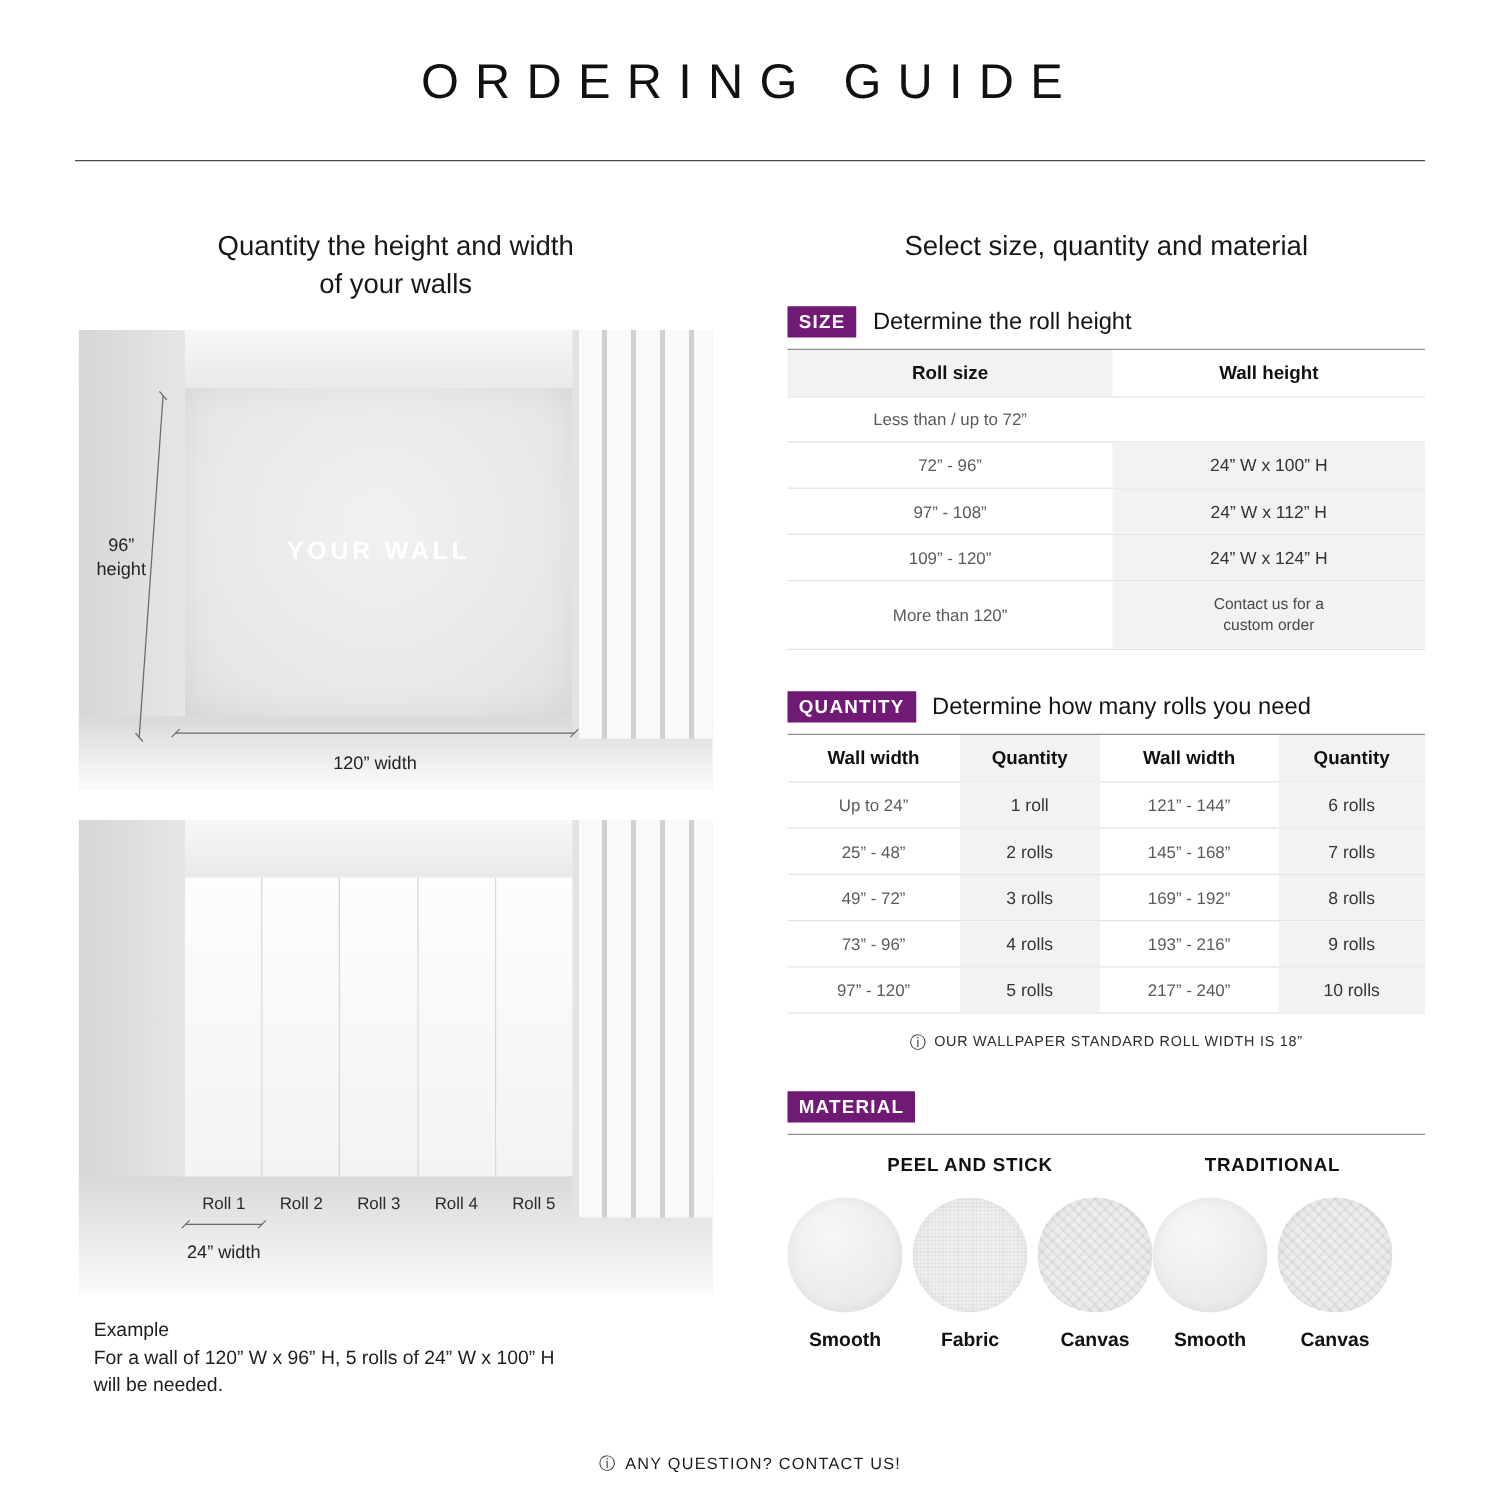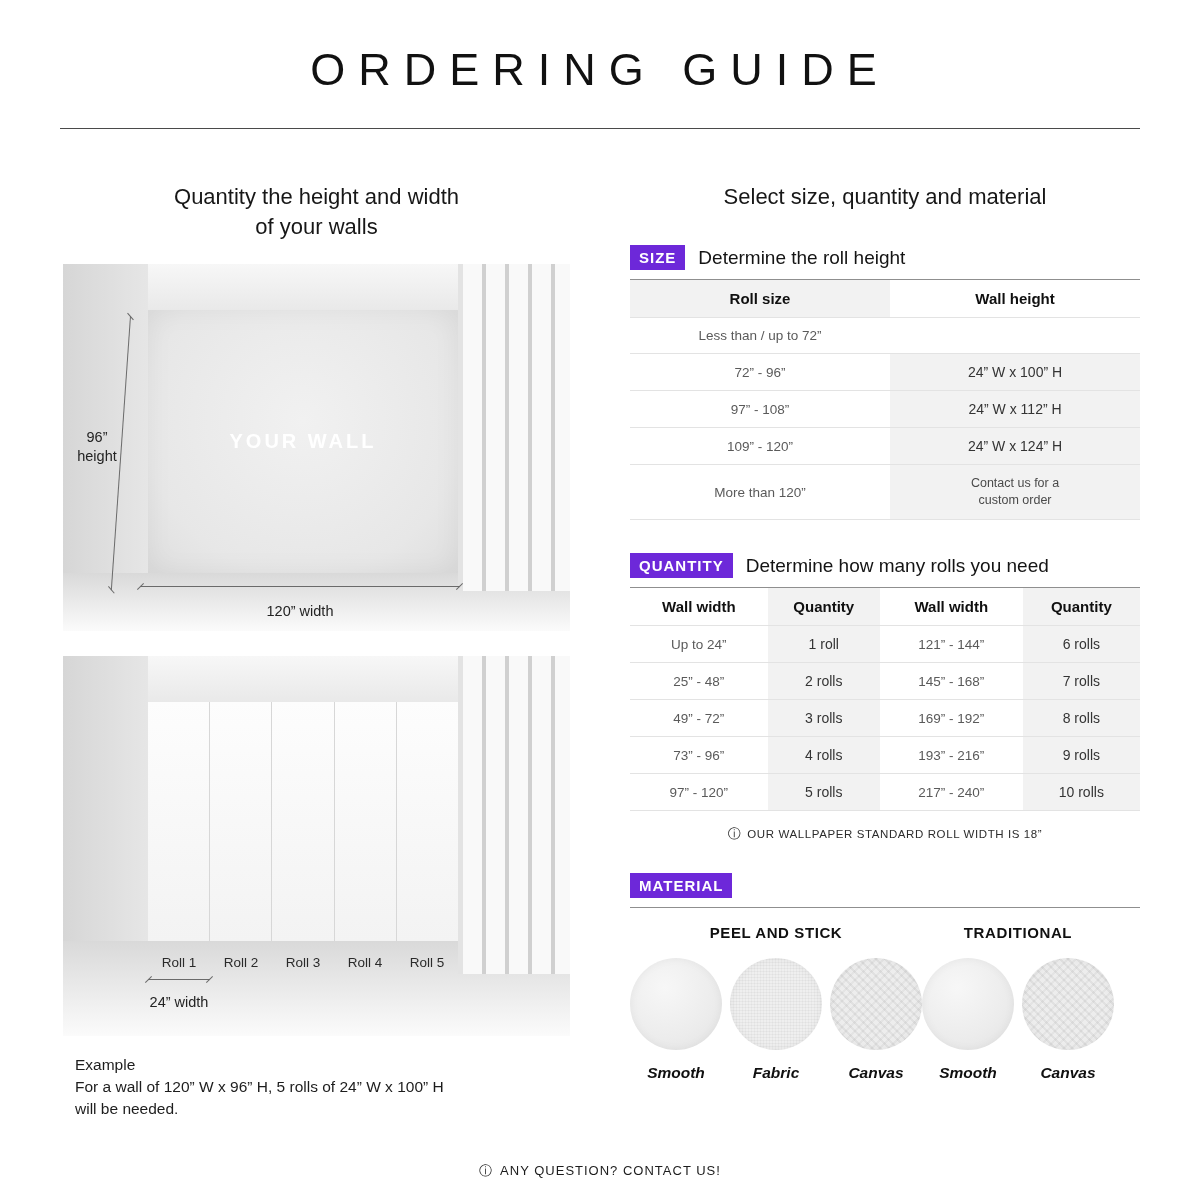--- a/index.html
+++ b/index.html
@@ -4,21 +4,21 @@
 <style>
   * { margin:0; padding:0; box-sizing:border-box; }
   html,body { background:#ffffff; }
   .page {
     position:relative; width:1200px; height:1200px; background:#ffffff;
     font-family:"Liberation Sans", sans-serif; color:#1f1f1f; overflow:hidden;
   }
   
   .title {
     position:absolute; top:44px; left:0; right:0; text-align:center;
-    font-size:45px; font-weight:normal; letter-spacing:13px; color:#111;
+    font-size:39px; font-weight:normal; letter-spacing:13px; color:#111;
   }
   .title-rule { position:absolute; top:128px; left:60px; right:60px; height:1px; background:#4a4a4a; }
 
   
   .col-left  { position:absolute; left:63px;  top:170px; width:507px; }
   .col-right { position:absolute; left:630px; top:170px; width:510px; }
   .col-heading {
     font-size:22px; font-weight:normal; line-height:1.38; text-align:center;
     color:#171717; padding-top:12px;
   }
@@ -86,21 +86,21 @@
 
   .example { margin-top:18px; padding-left:12px; font-size:15.5px; line-height:1.42; color:#1d1d1d; }
 
   
   .section { margin-top:33px; }
   .section-header {
     display:flex; align-items:center; gap:13px;
     border-bottom:1px solid #8f8f8f; padding-bottom:9px;
   }
   .badge {
-    background:#6d28d9; color:#ffffff; font-size:15px; font-weight:bold;
+    background:#701a75; color:#ffffff; font-size:15px; font-weight:bold;
     letter-spacing:1px; padding:4px 9px; display:inline-block;text-align:right;
   }
   .section-sub { font-size:19px; color:#141414; }
 
   .cell { display:flex; align-items:center; justify-content:center; text-align:center; padding:10px 4px; min-height:35px; }
   .head-cell { font-weight:bold; font-size:15px; color:#101010; }
   .alt { background:#f2f2f2; }
   .val-muted { font-size:13.5px; color:#5a5a5a; }
   .val-dark  { font-size:14px;  color:#343434; }
 
@@ -112,21 +112,21 @@
   .roll-note {
     margin-top:16px; text-align:center; font-size:11.5px; letter-spacing:0.6px;
     color:#2c2c2c; display:flex; align-items:center; justify-content:center; gap:6px;
   }
   .info-glyph { font-size:13px; color:#2c2c2c; line-height:1; }
 
   .material-groups { display:flex; justify-content:flex-start; margin-top:16px; }
   .material-group { text-align:center; }
   .group-title { font-size:15px; font-weight:bold; letter-spacing:0.6px; color:#101010; }
   .swatch-row { display:flex; gap:8px; margin-top:17px; }
-  .swatch { width:92px;font-style:italic; }
+  .swatch { width:92px; }
   .swatch-circle { width:92px; height:92px; border-radius:50%; box-shadow:inset 0 0 10px rgba(0,0,0,0.05); }
   .tex-smooth {
     background:radial-gradient(circle at 38% 32%, #f7f7f7, #ececec 60%, #e2e2e2 100%);
   }
   .tex-fabric {
     background-color:#efefef;
     background-image:
       repeating-linear-gradient(0deg, rgba(0,0,0,0.035) 0 1px, transparent 1px 3px),
       repeating-linear-gradient(90deg, rgba(0,0,0,0.03) 0 1px, transparent 1px 3px);
   }

